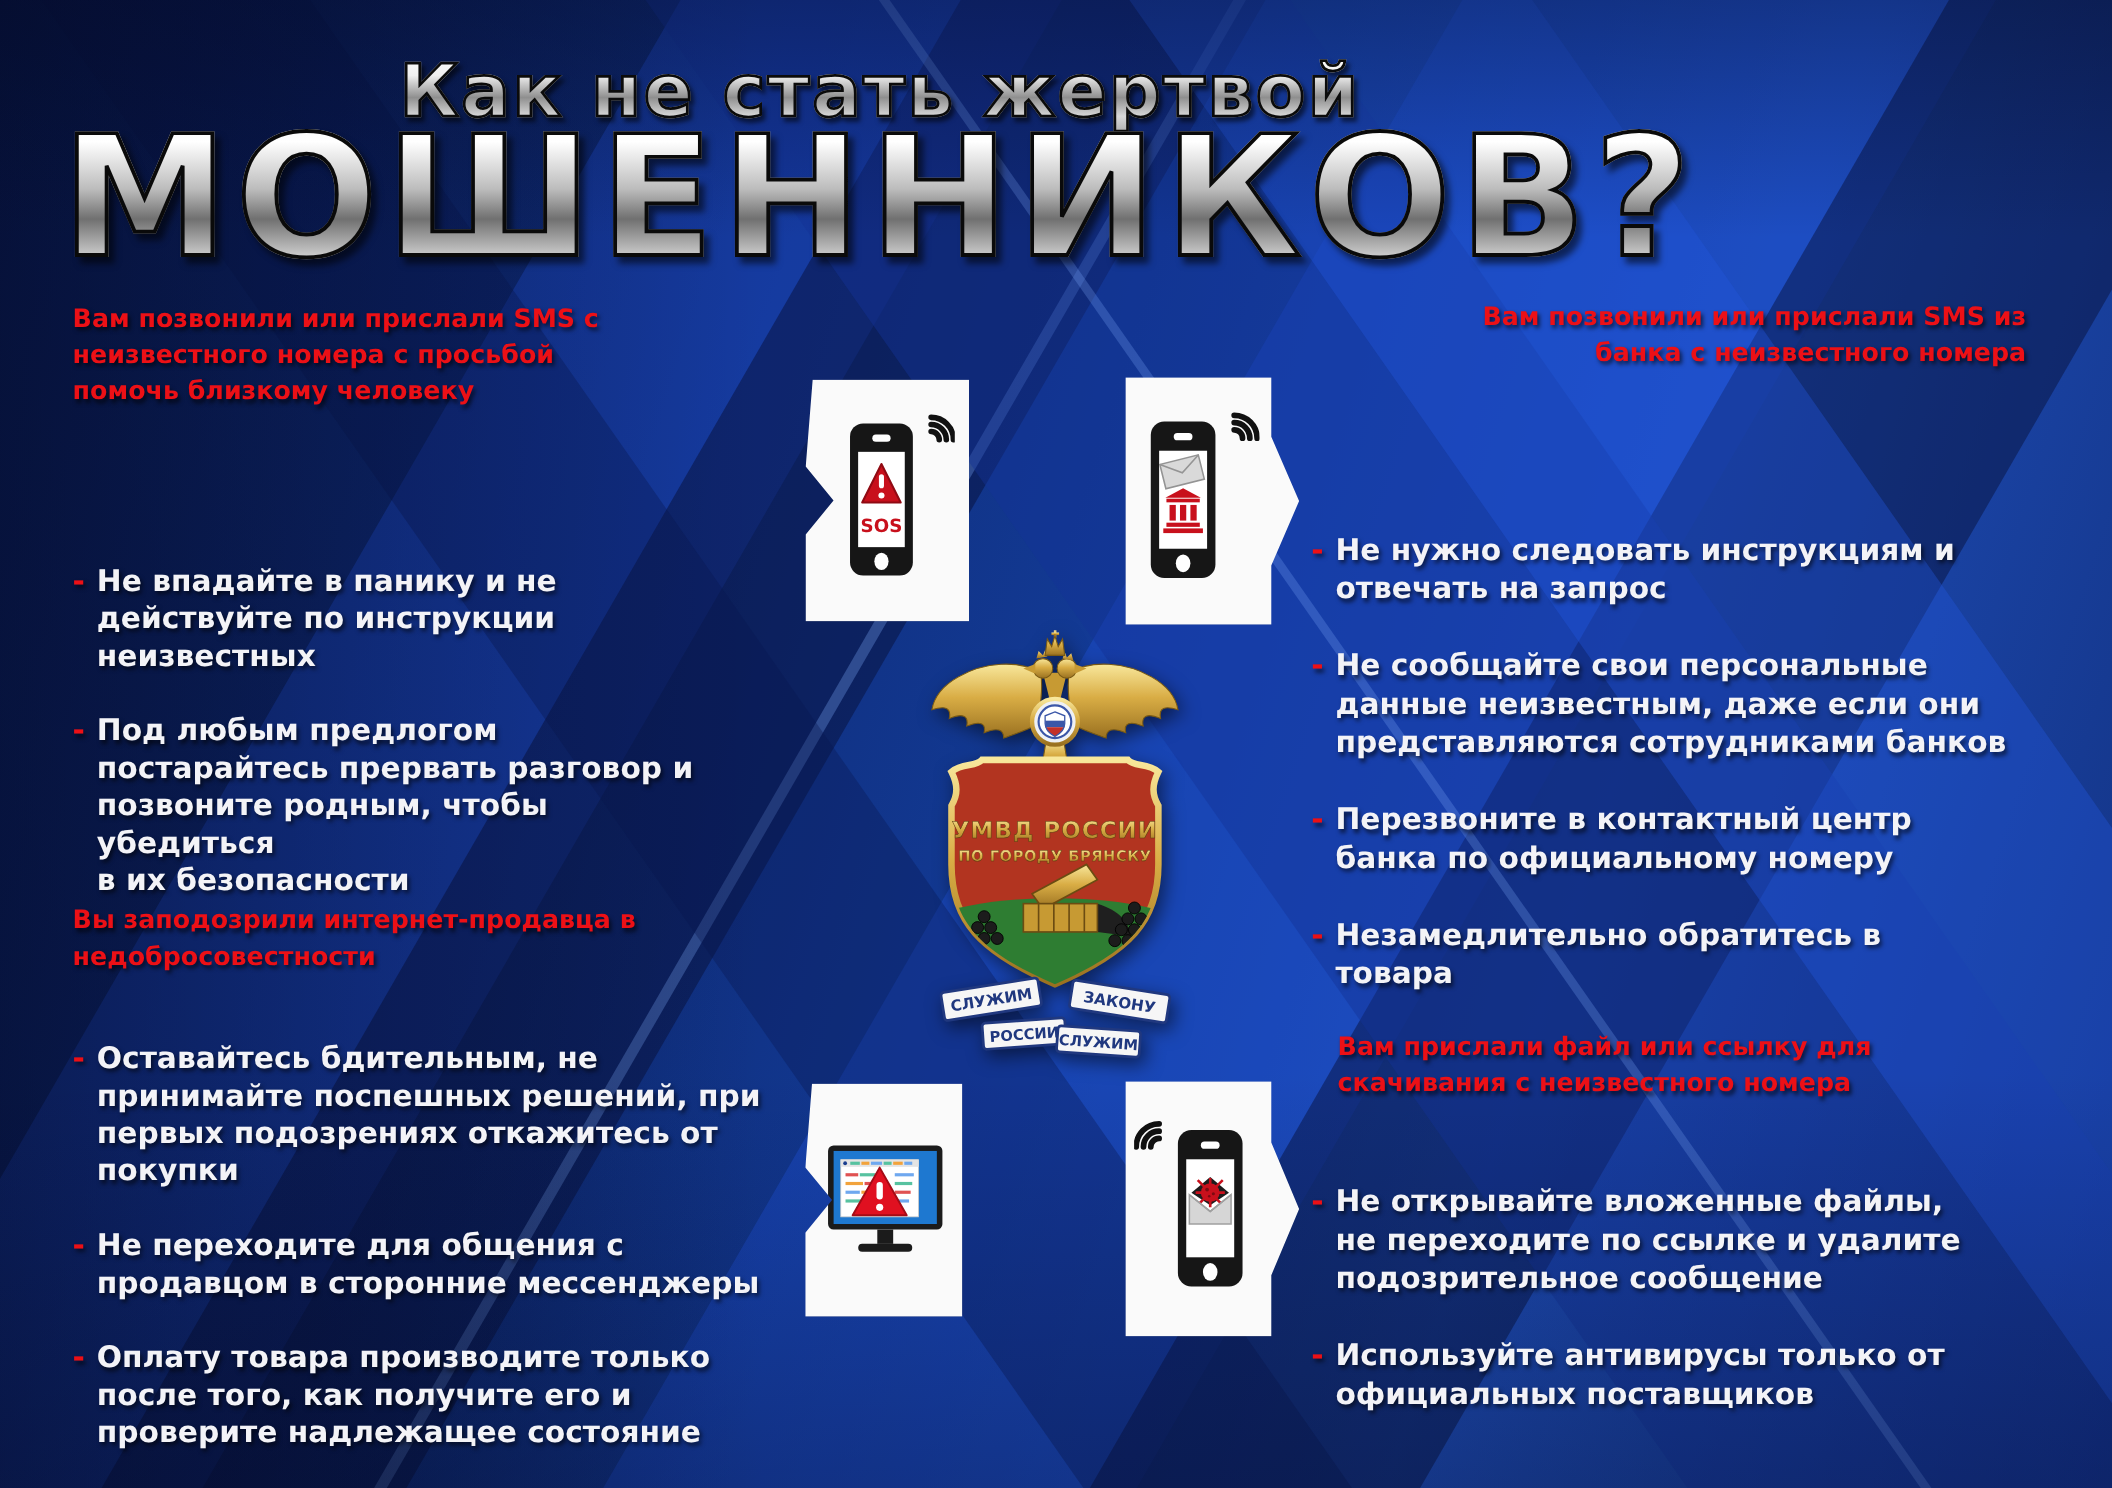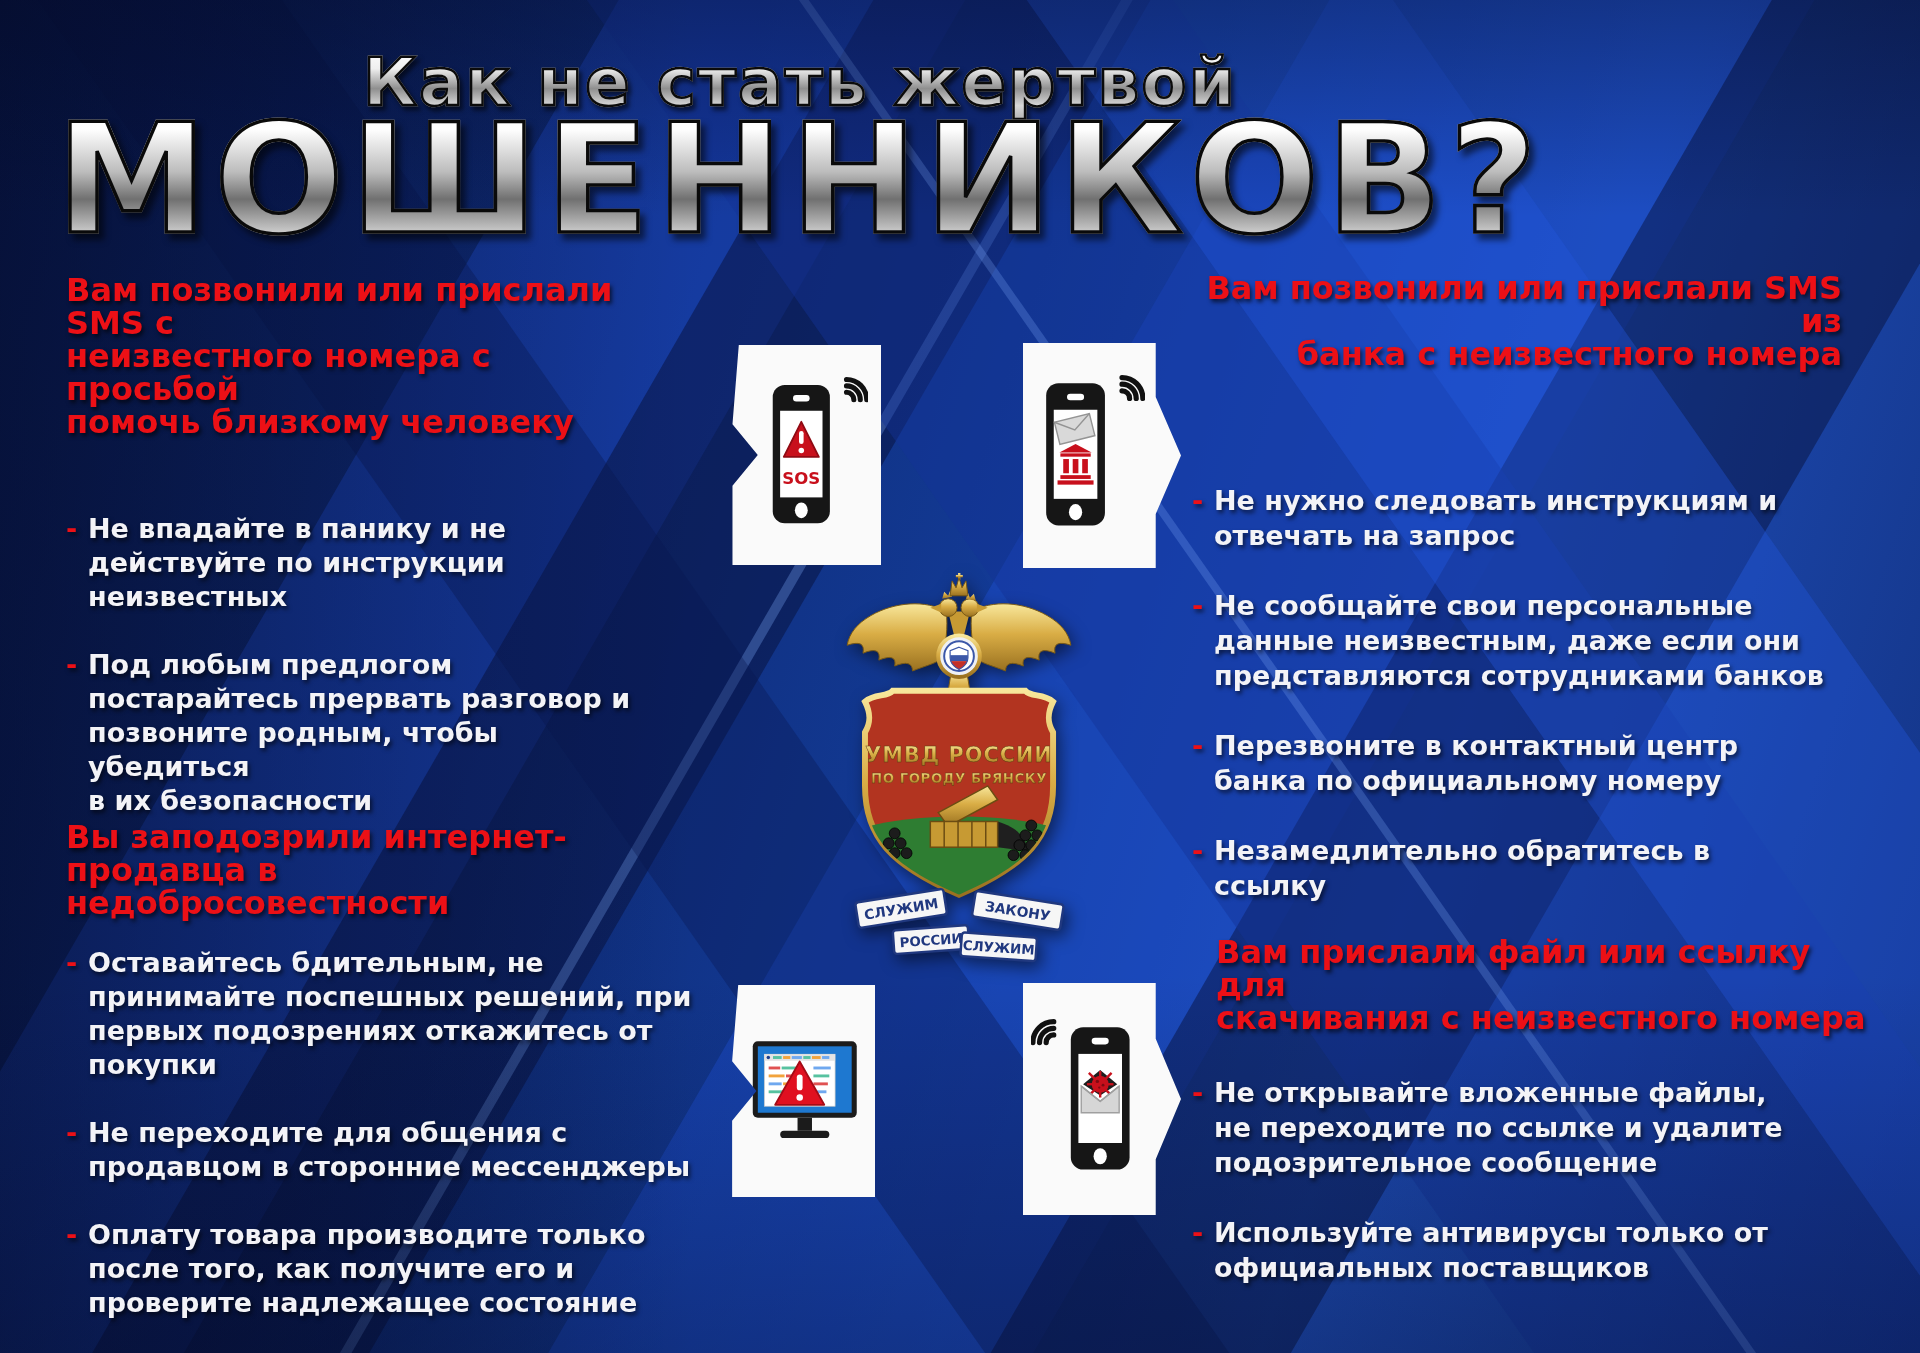--- a/index.html
+++ b/index.html
@@ -36,21 +36,21 @@
     position:absolute;left:0;top:100px;width:100%;
     font-size:152px;font-weight:bold;letter-spacing:7px;line-height:1.05;
     background:linear-gradient(180deg,#f4f4f4 0%,#ffffff 18%,#bcbcbc 45%,#707070 62%,#e2e2e2 88%,#9f9f9f 100%);
     -webkit-background-clip:text;background-clip:text;color:transparent;
     -webkit-text-stroke:3.5px #0a0a0a;
     filter:drop-shadow(5px 6px 3px rgba(0,0,0,.55));
     white-space:nowrap;
   }
 
   .red-header{
-    position:absolute;color:#ec1016;font-weight:bold;font-size:32px;line-height:33px;
+    position:absolute;color:#ec1016;font-weight:bold;font-size:23px;line-height:33px;
     white-space:pre-line;text-shadow:2px 3px 4px rgba(0,0,0,.65);
   }
   .bullets{
     position:absolute;margin:0;padding:0;list-style:none;color:#f3f3f7;font-weight:bold;
     font-size:27px;line-height:34px;white-space:pre-line;text-shadow:2px 3px 4px rgba(0,0,0,.6);
   }
   .bullets.right{line-height:35px;}
   .bullets li{position:relative;padding-left:22px;}
   .dash{position:absolute;left:0;top:0;color:#ec1016;}
 
@@ -119,21 +119,21 @@
 банка с неизвестного номера</div>
   <ul class="bullets right" id="s3b">
     <li><span class="dash">-</span><span>Не нужно следовать инструкциям и
 отвечать на запрос</span></li>
     <li><span class="dash">-</span><span>Не сообщайте свои персональные
 данные неизвестным, даже если они
 представляются сотрудниками банков</span></li>
     <li><span class="dash">-</span><span>Перезвоните в контактный центр
 банка по официальному номеру</span></li>
     <li><span class="dash">-</span><span>Незамедлительно обратитесь в
-ссылку</span></li>
+товара</span></li>
   </ul>
 
   <div class="red-header" id="s2h">Вы заподозрили интернет-продавца в
 недобросовестности</div>
   <ul class="bullets" id="s2b">
     <li><span class="dash">-</span><span>Оставайтесь бдительным, не
 принимайте поспешных решений, при
 первых подозрениях откажитесь от
 покупки</span></li>
     <li><span class="dash">-</span><span>Не переходите для общения с

